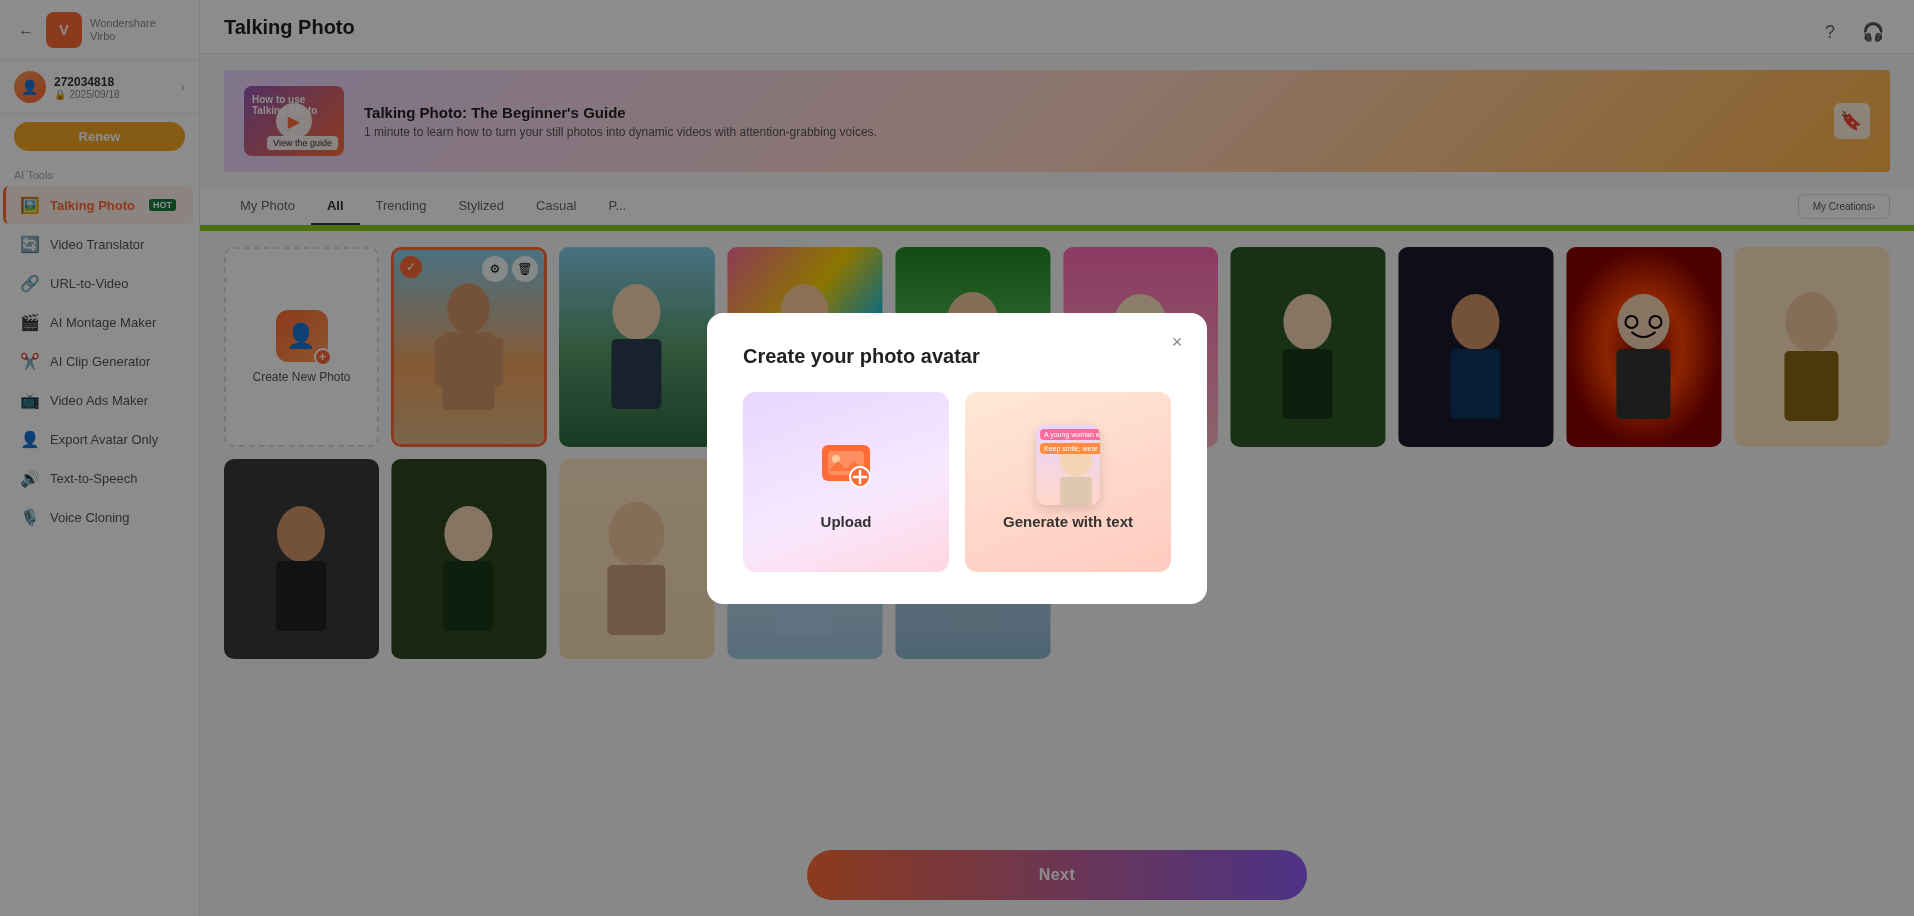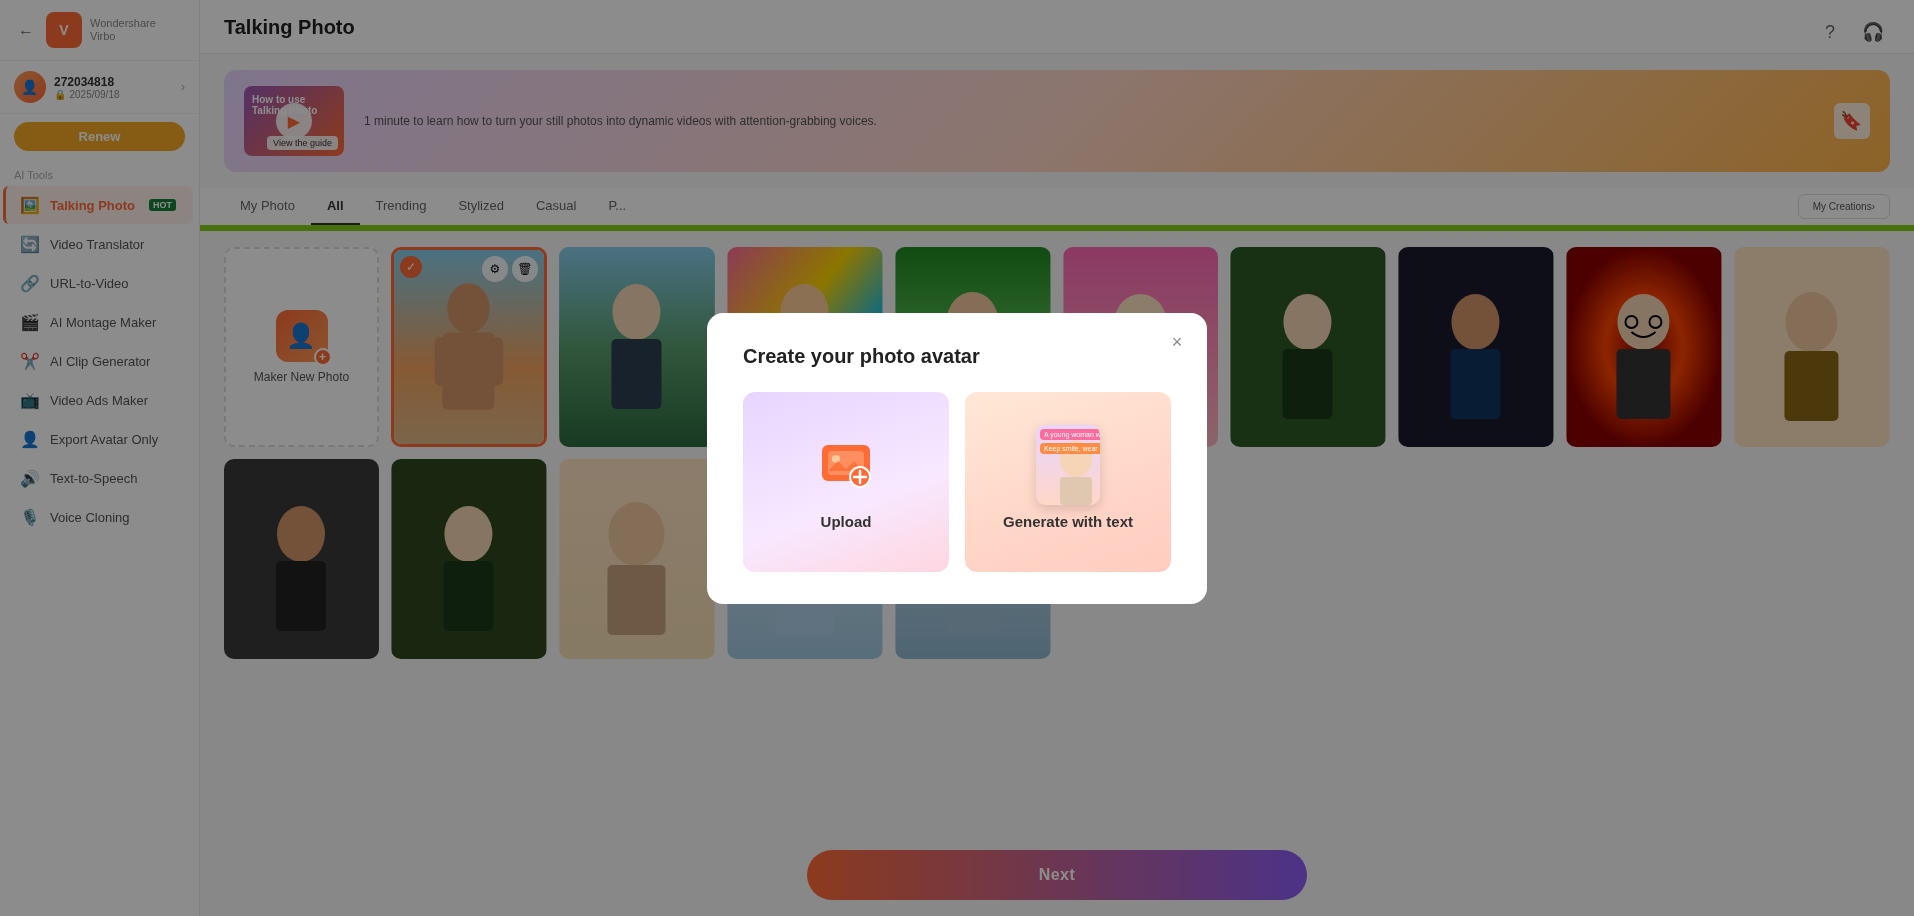--- a/index.html
+++ b/index.html
@@ -122,21 +122,21 @@
       border-bottom: 1px solid #e8e8e8;
     }
     .main-title { font-size: 20px; font-weight: 700; color: #222; margin-bottom: 14px; }
 
     
     .guide-banner {
       display: flex;
       align-items: center;
       gap: 20px;
       background: linear-gradient(135deg, #e8d5ff 0%, #ffd6c8 50%, #ffb347 100%);
-      border-radius: 12px;
+      border-radius: 4px;
       padding: 16px 20px;
       margin: 0 24px 16px;
       margin-top: 16px;
     }
     .guide-thumb {
       width: 100px; height: 70px;
       background: linear-gradient(135deg, #9b59b6, #ff6b35);
       border-radius: 8px;
       display: flex; align-items: center; justify-content: center;
       position: relative; flex-shrink: 0;
@@ -452,20 +452,21 @@
   <div class="guide-banner">
     <div class="guide-thumb">
       <div style="position:absolute;top:8px;left:8px;text-align:left;">
         <div style="font-size:10px;color:white;font-weight:600;">How to use</div>
         <div style="font-size:10px;color:white;font-weight:600;">Talking Photo</div>
       </div>
       <div class="play-btn">▶</div>
       <div class="guide-view-btn">View the guide</div>
     </div>
     <div>
+      <div class="guide-title">Talking Photo: The Beginner's Guide</div>
       <div class="guide-desc">1 minute to learn how to turn your still photos into dynamic videos with attention-grabbing voices.</div>
     </div>
     <div style="margin-left:auto;">
       <div style="width:36px;height:36px;background:rgba(255,255,255,0.8);border-radius:6px;display:flex;align-items:center;justify-content:center;font-size:18px;">🔖</div>
     </div>
   </div>
 
   <div class="filter-tabs">
     <div class="filter-tab">My Photo</div>
     <div class="filter-tab active">All</div>
@@ -479,21 +480,21 @@
     </button>
   </div>
 
   <div class="photo-grid">
 
     <div class="photo-create-card">
       <div class="create-icon">
         👤
         <div class="create-plus">+</div>
       </div>
-      <div class="create-label">Maker New Photo</div>
+      <div class="create-label">Create New Photo</div>
     </div>
 
     <div class="photo-item selected">
       <div class="photo-item-inner">
         <div class="photo-placeholder bg-beach">
           <svg width="100%" height="100%" viewBox="0 0 155 200" xmlns="http://www.w3.org/2000/svg">
             <defs>
               <linearGradient id="beach1" x1="0" y1="0" x2="0" y2="1">
                 <stop offset="0%" stop-color="#87ceeb"></stop>
                 <stop offset="60%" stop-color="#f4a460"></stop>

